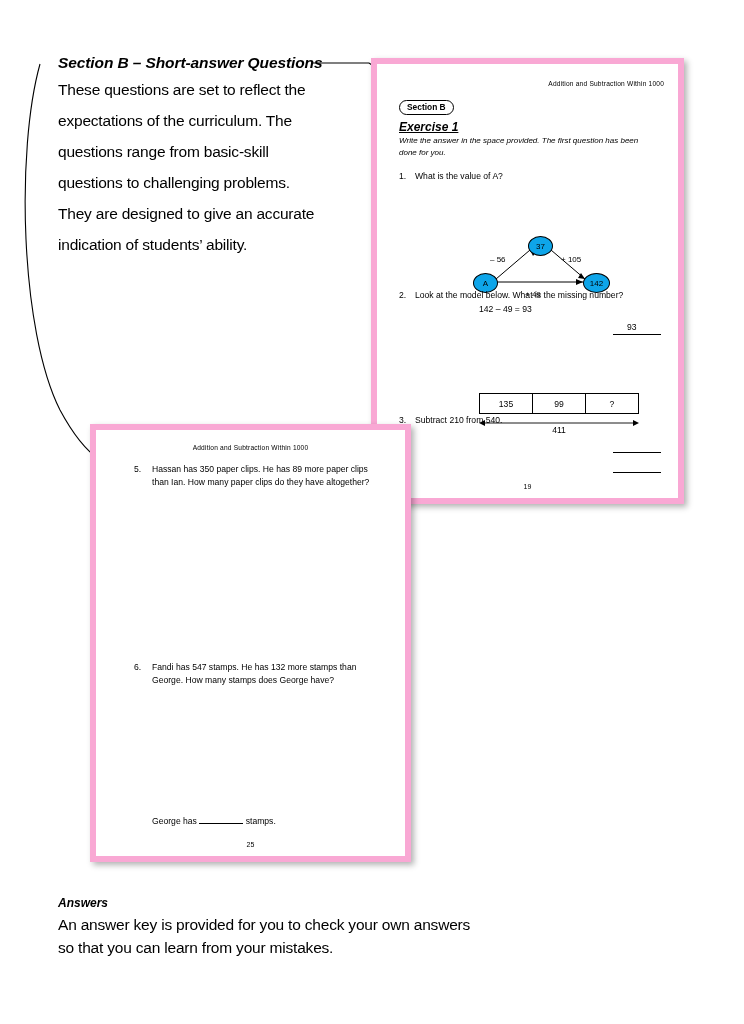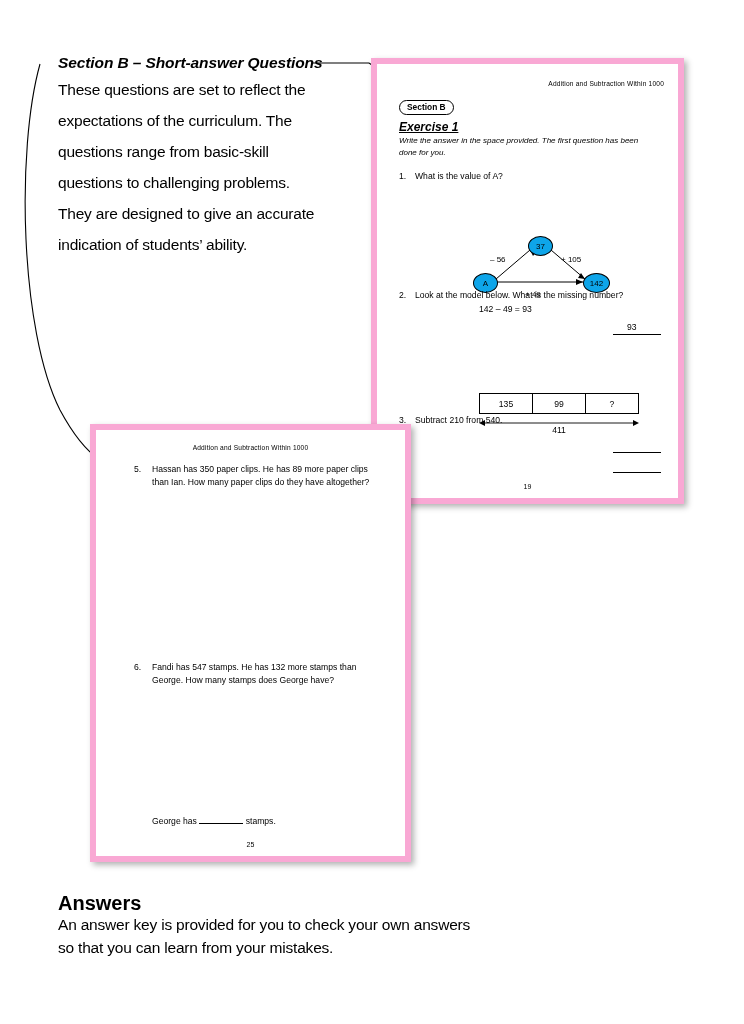--- a/index.html
+++ b/index.html
@@ -18,21 +18,21 @@
   #annot-sectionb{left:58px;top:52px;width:265px;}
   .annot-title{
     font-style:italic;font-weight:bold;font-size:15.5px;line-height:21px;
     letter-spacing:-0.1px;
   }
   .annot-body{
     font-size:15.5px;line-height:31px;margin-top:1px;letter-spacing:-0.2px;
   }
   #annot-answers{left:58px;top:893px;width:420px;}
   .annot-answers-title{
-    font-weight:bold;font-size:20px;line-height:21px;
+    font-style:italic;font-weight:bold;font-size:12px;line-height:21px;
   }
   .annot-answers-body{font-size:15.5px;line-height:22.5px;letter-spacing:-0.2px;}
 
   
   .arrow-layer{position:absolute;left:0;top:0;width:744px;height:1024px;pointer-events:none;}
 
   
   .book-page{
     position:absolute;background:#fff;border:6px solid #f9a8d4;
     box-shadow:3px 3px 6px rgba(0,0,0,0.30);

